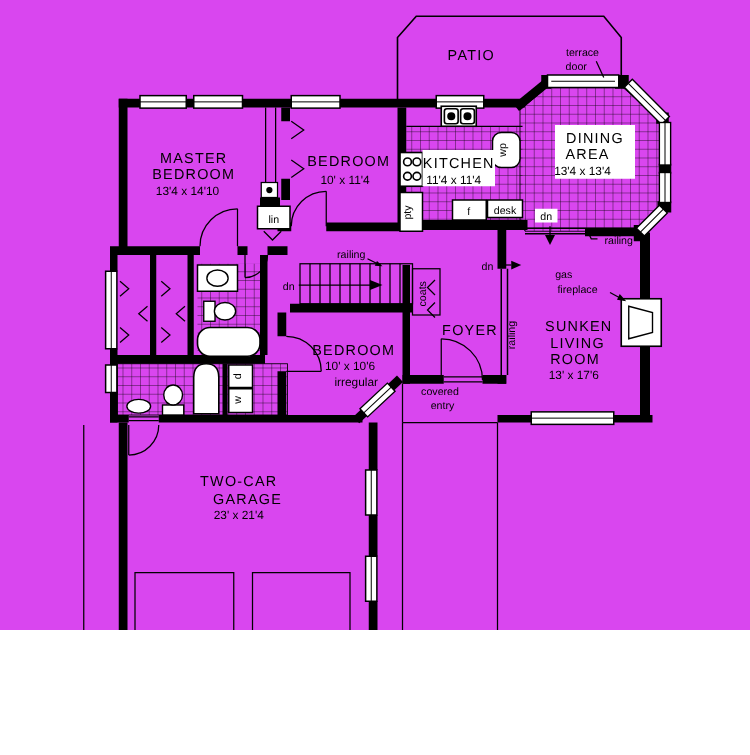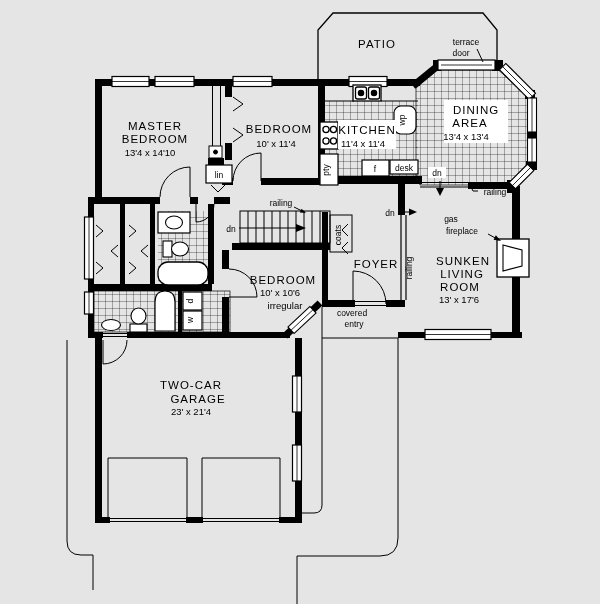--- a/index.html
+++ b/index.html
@@ -1,16 +1,16 @@
 <!DOCTYPE html>
 <html><head>
 <meta charset="utf-8">
 <style>
   html,body{margin:0;padding:0;background:#fff;}
-  #stage{position:relative;width:600px;height:604px;background:#e5e5e5;overflow:hidden;}
+  #stage{position:relative;width:600px;height:504px;background:#d946ef;overflow:hidden;}
   svg{position:absolute;left:0;top:0;}
   text{fill:#000;font-family:"Liberation Sans", sans-serif;text-anchor:middle;}
   .rm{font-size:11.5px;letter-spacing:1px;}
   .dim{font-size:9.5px;}
   .sm{font-size:8.5px;}
   .vert{font-size:8.5px;}
 </style>
 </head>
 <body>
 

